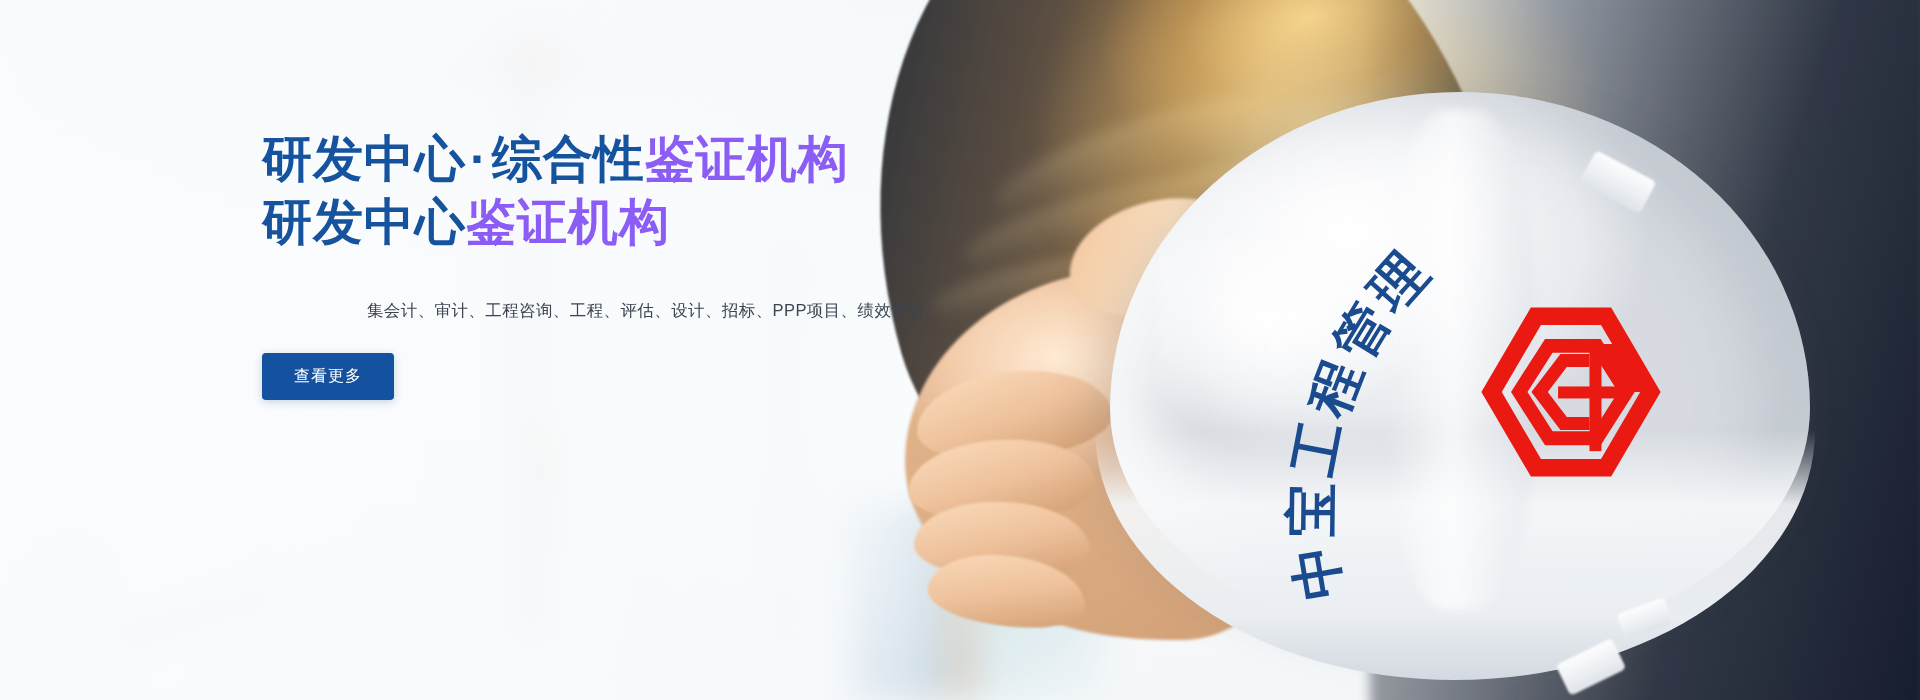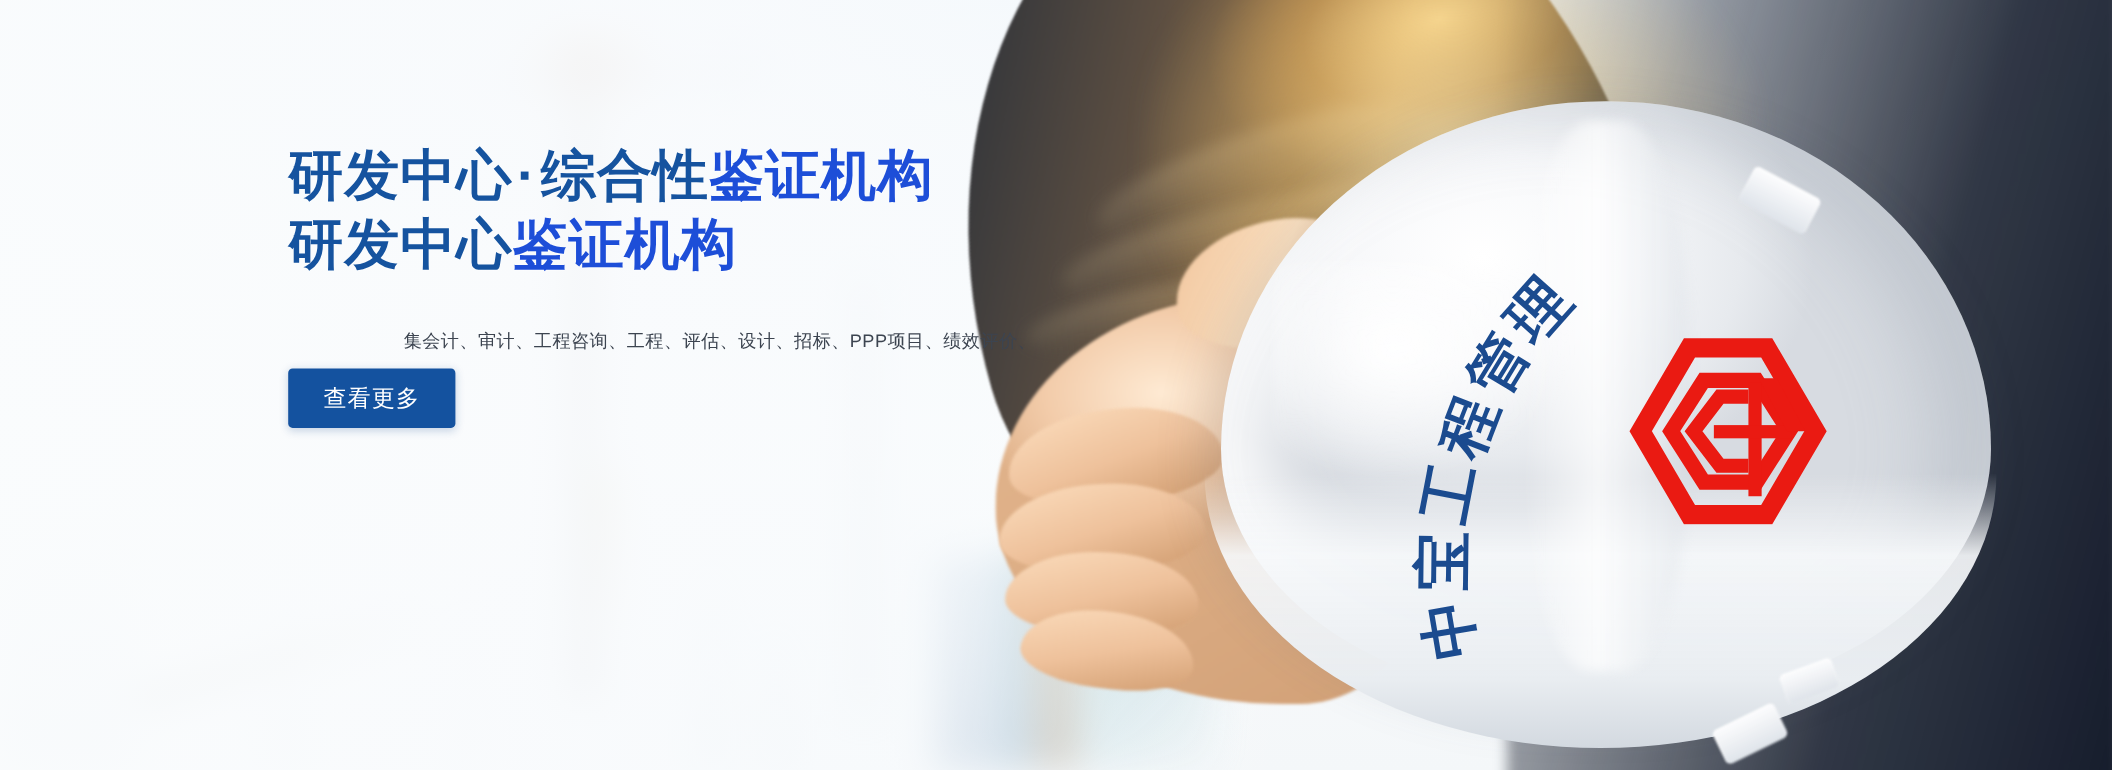--- a/index.html
+++ b/index.html
@@ -209,33 +209,33 @@
     font-family:"Liberation Sans","DejaVu Sans",sans-serif;
   }
 
   .headline{ position:relative; }
   .h-line{
     font-size:50px; font-weight:700; line-height:1.26;
     letter-spacing:1px; white-space:nowrap;
     color:#15539f;
     text-shadow:0 1px 0 rgba(255,255,255,.5);
   }
-  .h-line .accent{ color:#1d4ed8; }
+  .h-line .accent{ color:#8b5cf6; }
   .h-dot{ color:#15539f; padding:0 4px; }
 
   .subcopy{ margin-top:34px; }
   .sub-line{
     font-size:16.5px; line-height:2.75; color:#3c4450;
     letter-spacing:.4px; white-space:nowrap;text-align:right;
   }
 
   .cta{
-    display:inline-block; margin-top:2px;
+    display:inline-block; margin-top:20px;
     background:#14529f; color:#ffffff;
-    font-size:21px; letter-spacing:1px;
+    font-size:16px; letter-spacing:1px;
     padding:13px 32px; border:none; border-radius:4px;
     cursor:pointer; text-decoration:none;
     box-shadow:0 2px 8px rgba(18,68,138,.22);
   }
 </style>
 </head>
 <body>
 
 <div class="hero">
 

